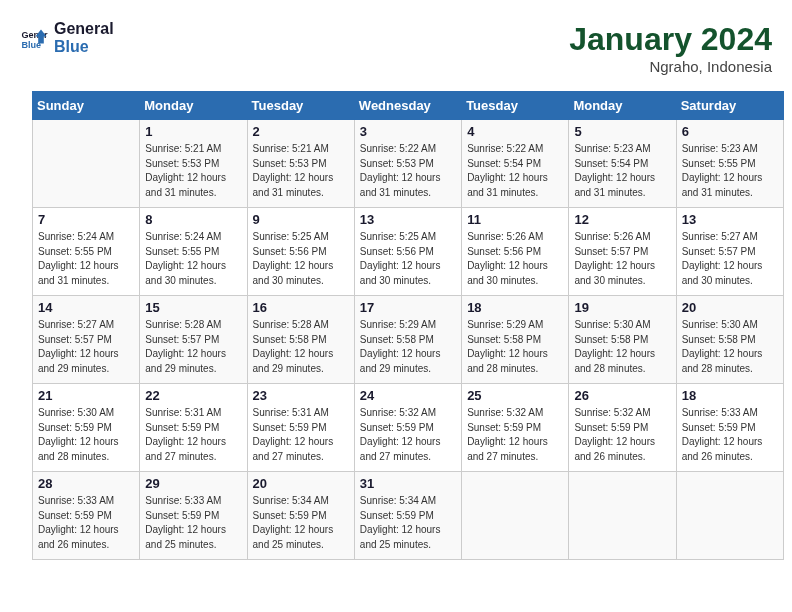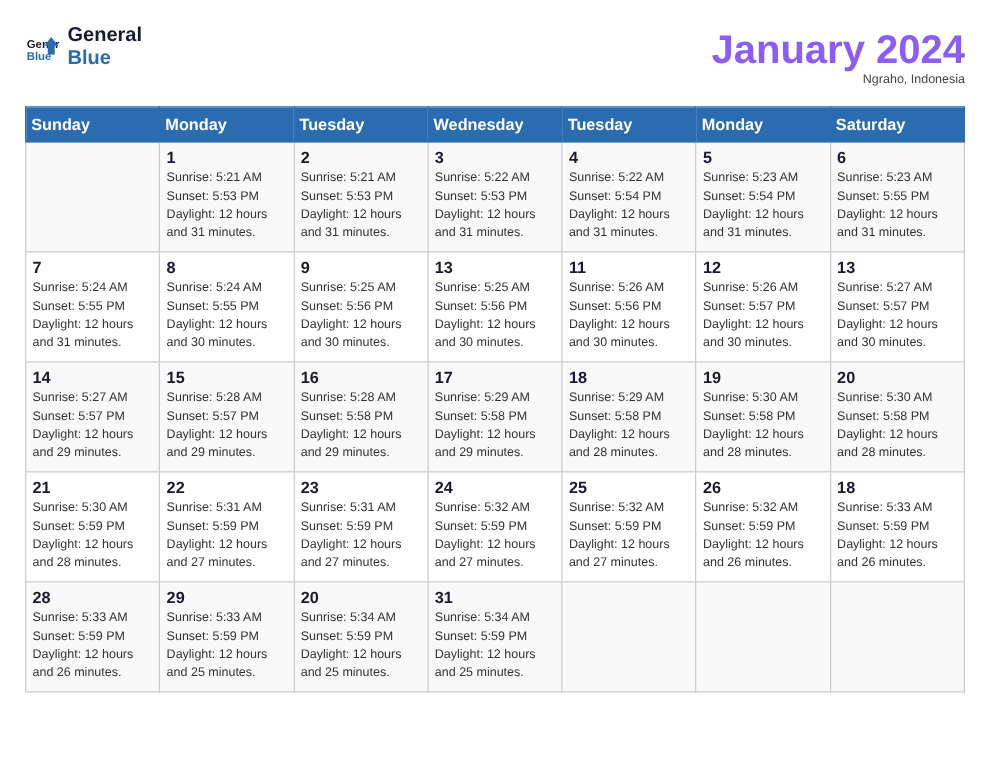--- a/index.html
+++ b/index.html
@@ -24,31 +24,32 @@
     .logo-icon {
       width: 28px;
       height: 28px;
     }
     .title-block {
       text-align: right;
     }
     .month-title {
       font-size: 32px;
       font-weight: bold;
-      color: #8b5cf6;
+      color: #14532d;
       line-height: 1.2;
     }
     .subtitle {
-      font-size: 10px;
+      font-size: 15px;
       color: #444;
     }
     table {
       width: 100%;
       border-collapse: collapse;
       font-size: 11px;
+      margin-left: 12px;
     }
     thead tr th {
       background-color: #2b6cb0;
       color: #fff;
       padding: 6px 4px;
       text-align: left;
       font-size: 13px;
       font-weight: bold;
       border: 1px solid #2b6cb0;
     }

